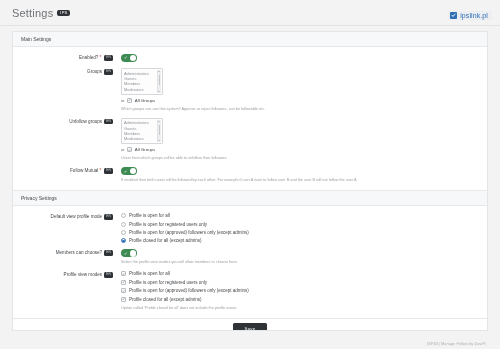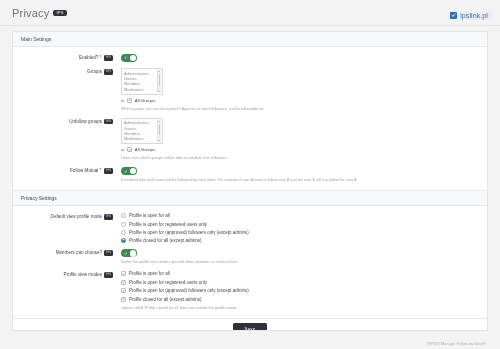--- a/index.html
+++ b/index.html
@@ -315,21 +315,21 @@
     font-size: 3.8px;
     color: #a9adb1;
     letter-spacing: .1px;
   }
 </style>
 </head>
 <body>
 
 <div class="page-header">
   <div class="page-title">
-    <span>Privacy</span><span class="title-badge">IPS</span>
+    <span>Settings</span><span class="title-badge">IPS</span>
   </div>
 </div>
 <div class="header-rule"></div>
 
 <div class="brand">
   <span class="brand-mark">
     <svg width="5" height="5" viewBox="0 0 10 10">
         <path d="M1.5 4 L4 7 L8.5 1.5" stroke="#ffffff" stroke-width="1.8" fill="none"></path>
       </svg>
   </span>

